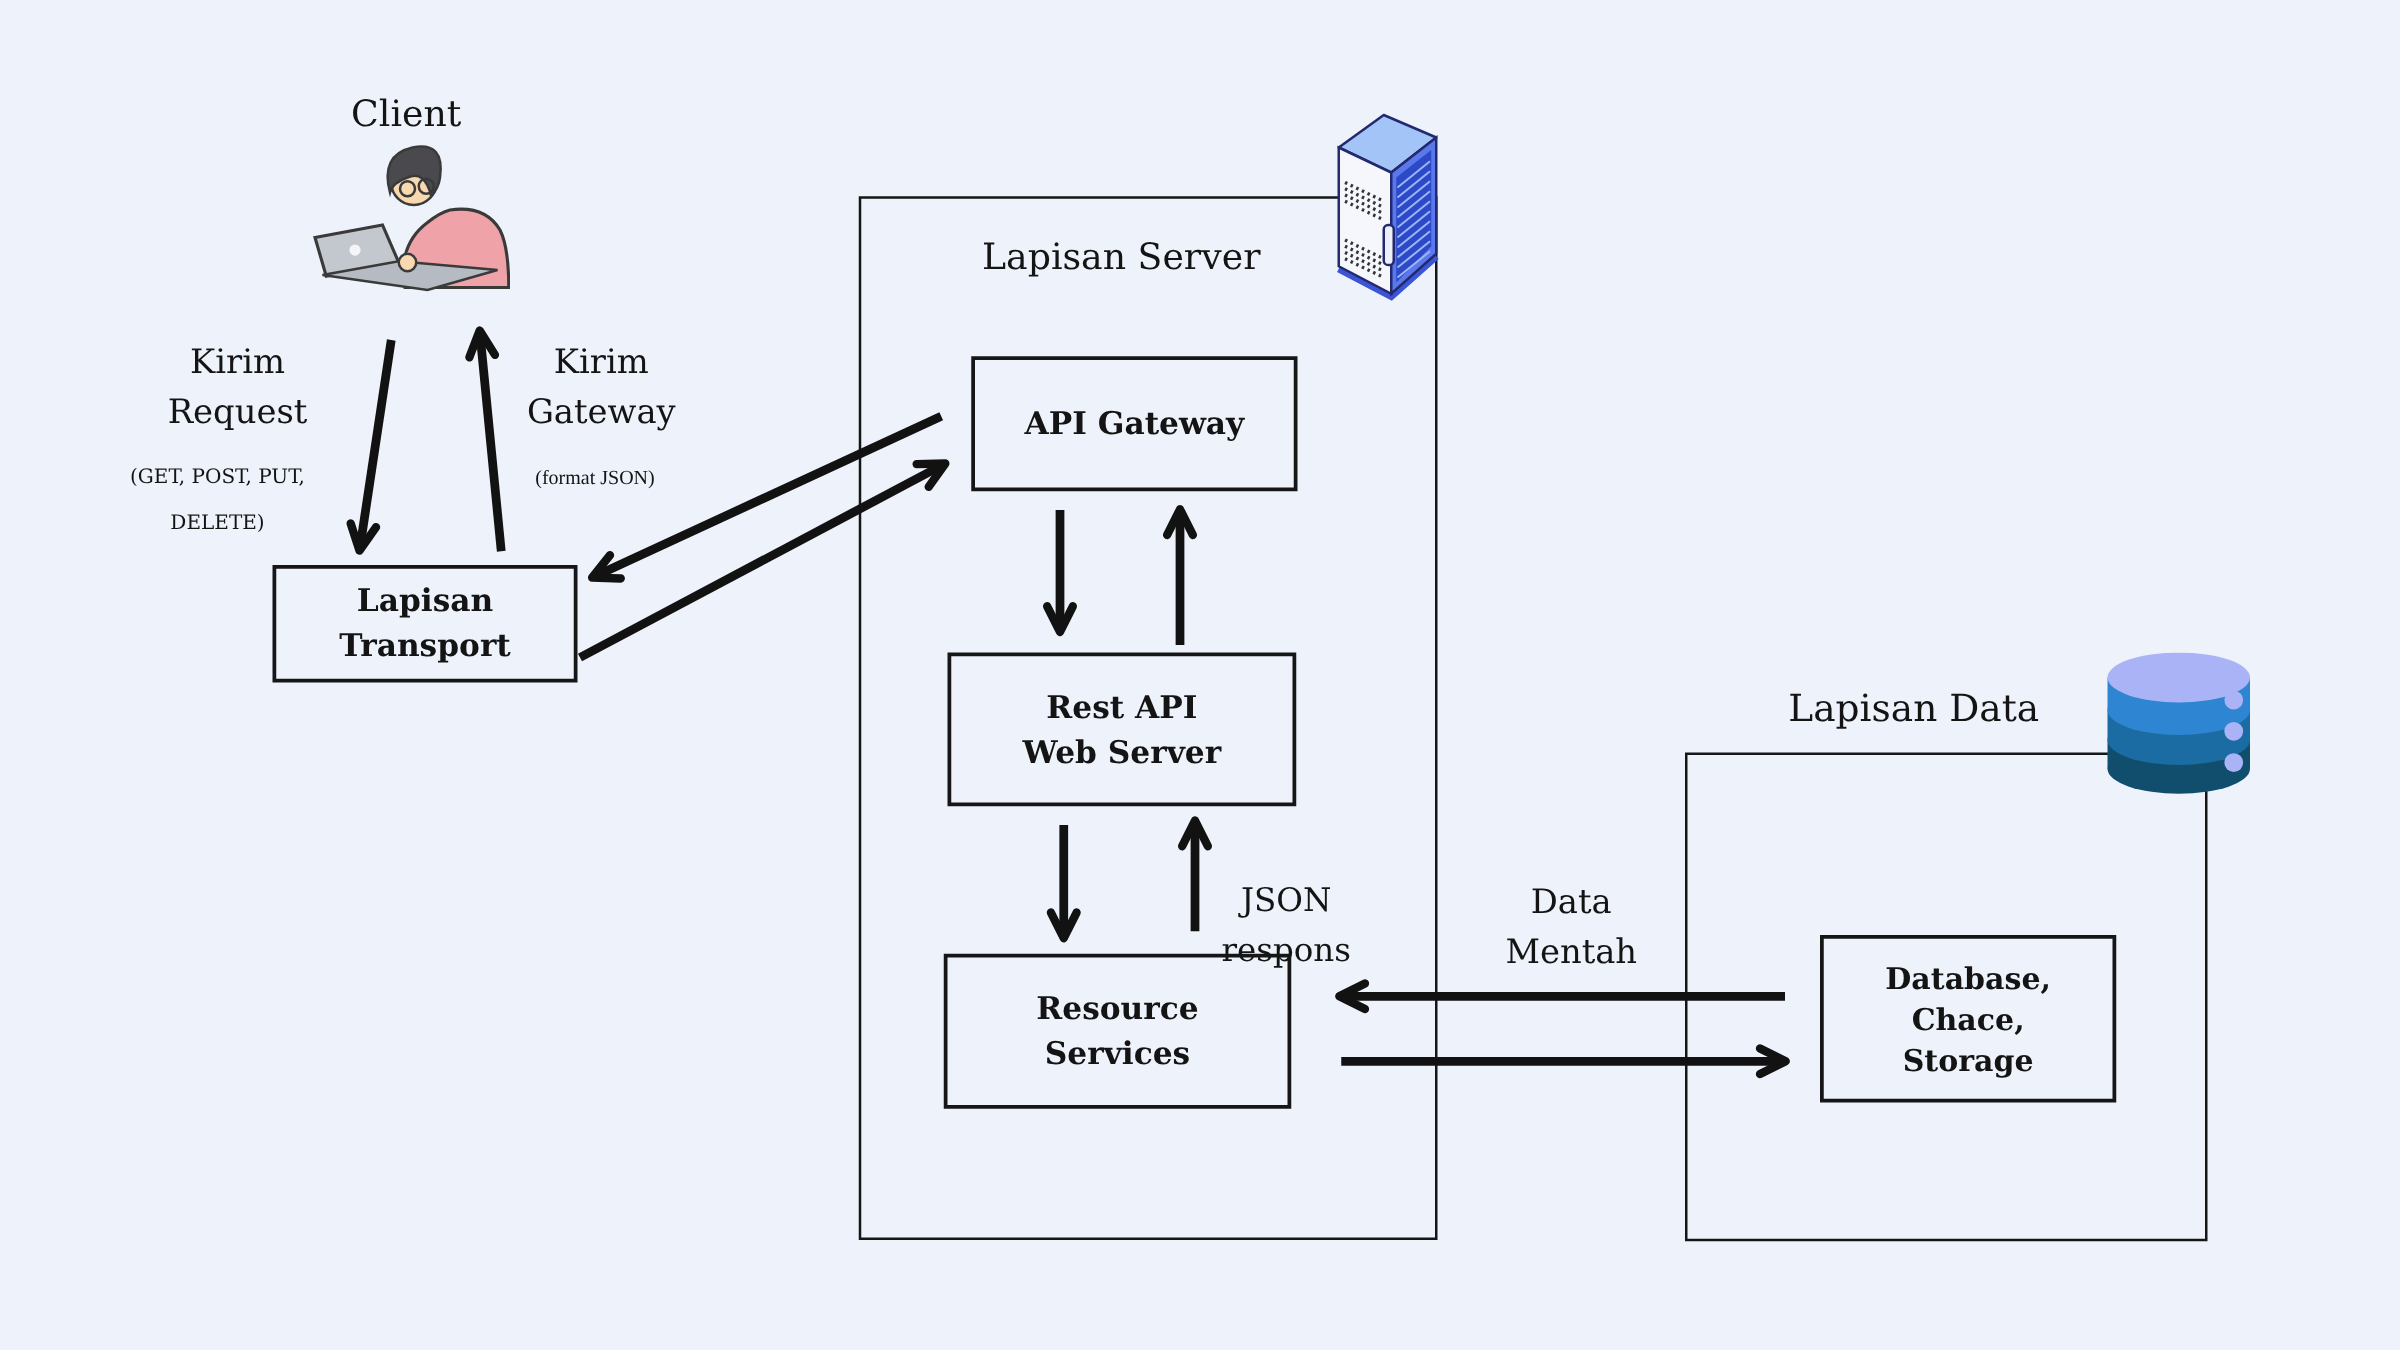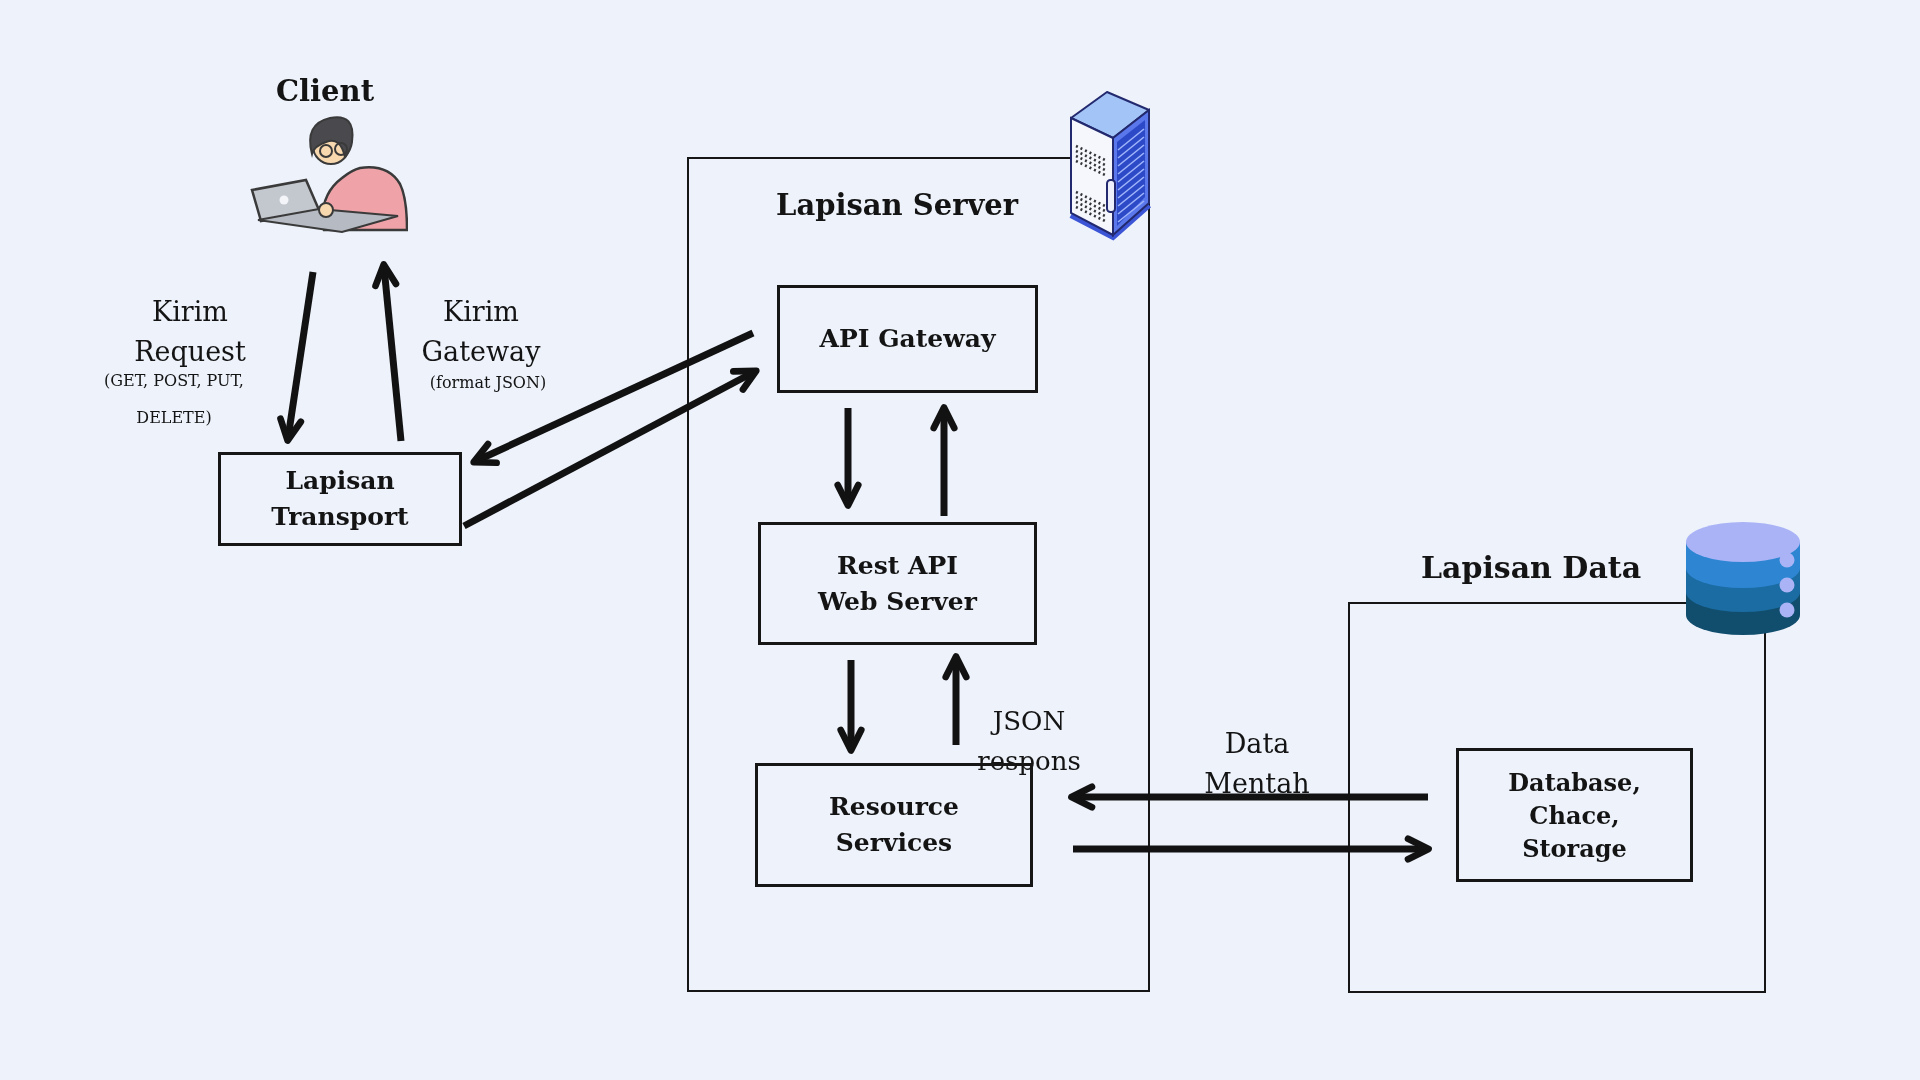--- a/index.html
+++ b/index.html
@@ -14,22 +14,22 @@
   .ctr{transform:translateX(-50%);text-align:center;}
   .box{
     position:absolute;border:3px solid #161616;background:transparent;
     display:flex;align-items:center;justify-content:center;text-align:center;
     box-sizing:border-box;
   }
   .outerbox{border-width:2px;justify-content:flex-start;align-items:flex-start;}
   .boxlabel{font-weight:bold;font-size:25px;line-height:36px;}
   .dblabel{font-weight:bold;font-size:24px;line-height:33px;}
   .maintitle{font-weight:bold;font-size:36px;white-space:nowrap;}
-  .sectitle{font-weight:bold;font-size:29px;white-space:nowrap;}
-  .anno{font-size:27px;line-height:40px;white-space:nowrap;margin-top:22px;}
+  .sectitle{font-weight:normal;font-size:29px;white-space:nowrap;}
+  .anno{font-size:27px;line-height:40px;white-space:nowrap;}
   .annosm{font-size:16px;line-height:37px;white-space:nowrap;}
   .anno26{font-size:26px;line-height:40px;white-space:nowrap;margin-top:35px;}
   svg.overlay{position:absolute;left:0;top:0;z-index:6;pointer-events:none;}
   .icon{z-index:5;}
   .box,.txt{z-index:3;}
 </style>
 </head>
 <body>
 
 <div class="canvas">
@@ -56,21 +56,21 @@
   </div>
   <div class="abs ctr txt annosm" style="left:174px;top:362px;">
     <div>(GET, POST, PUT,</div>
     <div>DELETE)</div>
   </div>
 
   <div class="abs ctr txt anno" style="left:481px;top:270px;">
     <div>Kirim</div>
     <div>Gateway</div>
   </div>
-  <div class="abs ctr txt annosm" style="left:488px;top:364px;">(format JSON)</div>
+  <div class="abs ctr txt annosm" style="left:476px;top:364px;font-family:Liberation Serif, serif;">(format JSON)</div>
 
   <div class="box" style="left:218px;top:452px;width:244px;height:94px;align-items:center;">
     <div class="boxlabel">
       <div>Lapisan</div>
       <div>Transport</div>
     </div>
   </div>
 
   <div class="box outerbox" style="left:687px;top:157px;width:463px;height:835px;"></div>
   <div class="abs ctr txt sectitle" style="left:897px;top:188px;">Lapisan Server</div>

